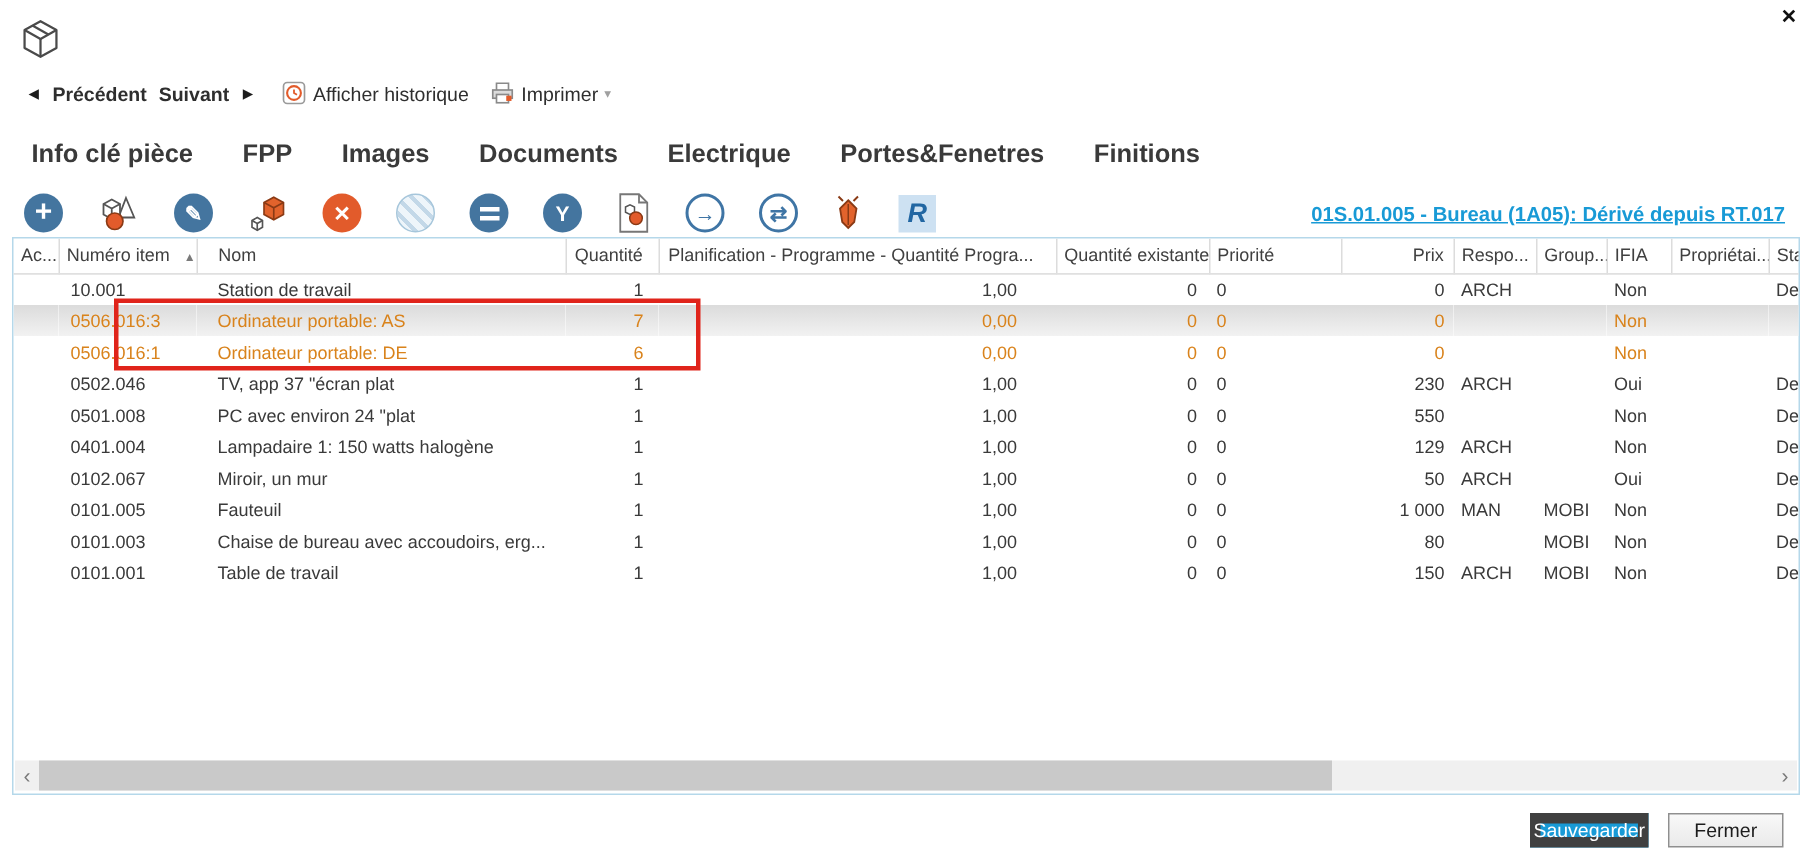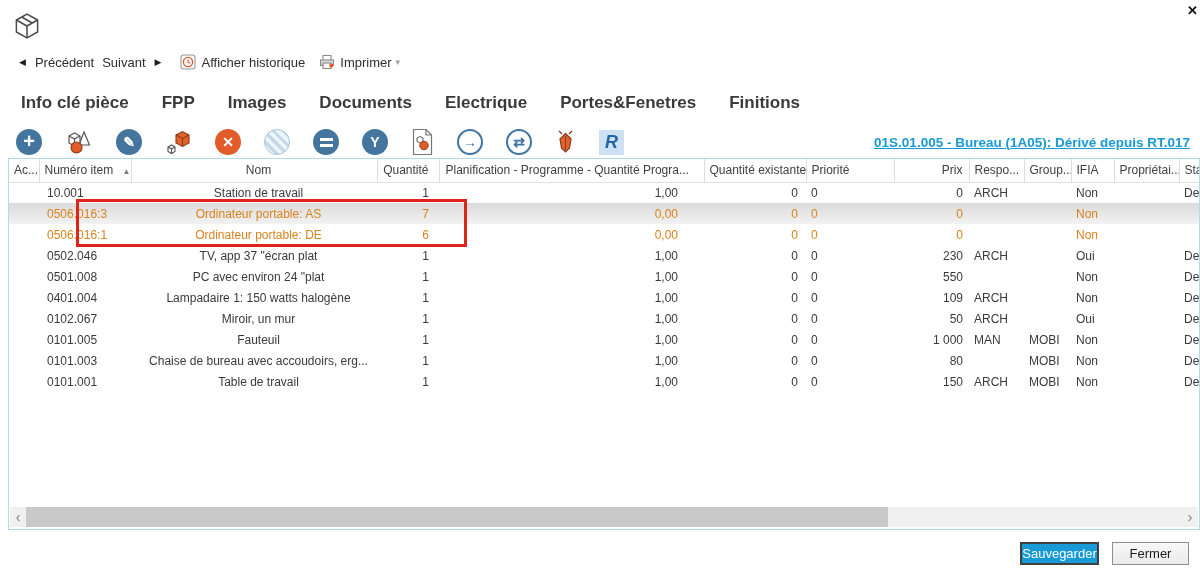--- a/index.html
+++ b/index.html
@@ -12,21 +12,21 @@
               display:flex; align-items:center; }
   .app-cube { width:30px; height:30px; margin-right:12px; flex:0 0 auto; }
   .title-text { font-size:20px; color:#2b2b2b; letter-spacing:.3px; }
   .close-x { position:absolute; top:4px; right:2px; font-size:13px; font-weight:bold;
              color:#111; cursor:pointer; line-height:1; }
 
   
   .navbar { position:absolute; top:52px; left:14px; height:20px; display:flex;
             align-items:center; font-size:13px; color:#2e2e2e; }
   .nav-arrow { font-size:9px; color:#1c1c1c; margin:0 5px; }
-  .nav-label { margin:16px 4px; cursor:pointer; }
+  .nav-label { margin:16px 4px; cursor:pointer;font-weight:bold; }
   .nav-group { display:flex; align-items:center; margin-left:14px; cursor:pointer; }
   .nav-group svg { margin-right:5px; }
   .dd-caret { font-size:9px; color:#a0a0a0; margin-left:4px; }
 
   
   .tabs { position:absolute; top:90px; left:0; right:0; height:34px; display:flex;
           gap:27px; padding-left:18px; font-size:17px; font-weight:bold; color:#3a3a3a; }
   .tab { padding:3px 3px 6px 3px; cursor:pointer; white-space:nowrap; }
   .tab.active { color:#189ad6; border-bottom:3px solid #189ad6; }
 
@@ -65,39 +65,39 @@
   tr.selected td { background:linear-gradient(180deg,#dbdbdb,#f2f2f2); }
   tr.orange td { color:#d9831c; }
   .sort-icon { font-size:8px; color:#7a7a7a; margin-left:6px; }
   .h-right, .col-quantite, .col-planification, .col-existante, .col-prix { text-align:right; }
   th.h-quantite, td.col-quantite { padding-right:10px; }
   th.h-planification { text-align:left; padding-left:6px; }
   td.col-planification { padding-right:26px; }
   th.h-existante, td.col-existante { padding-right:8px; }
   th.h-priorite, td.col-priorite { padding-left:5px; }
   th.h-prix, td.col-prix { padding-right:6px; }
-  td.col-nom, th.h-nom { padding-left:14px;text-align:center; }
+  td.col-nom, th.h-nom { padding-left:14px; }
   td.col-numero { padding-left:8px; }
 
   
   .hscroll { position:absolute; left:1px; right:1px; bottom:2px; height:20px;
              background:#f0f0f0; display:flex; align-items:stretch; }
   .hs-btn { width:16px; display:flex; align-items:center; justify-content:center;
             color:#7a7a7a; font-size:14px; cursor:pointer; }
   .hs-thumb { width:862px; background:#c9c9c9; cursor:grab; }
   .hs-track { flex:1; cursor:pointer; }
 
   
   .annotation { position:absolute; left:76px; top:199px; width:391px; height:48px;
                 border:3px solid #e0241b; z-index:40; pointer-events:none; }
 
   
   .btn { position:absolute; top:542px; height:23px; font-size:13px; display:flex;
          align-items:center; justify-content:center; cursor:pointer; }
-  .btn-save { left:1020px; width:79px; background:#189ad6; color:#fff; border:2px solid #404040; }
+  .btn-save { left:1020px; width:79px; background:#189ad6; color:#fff; border:7px solid #404040; }
   .btn-close { left:1112px; width:77px; background:linear-gradient(180deg,#f8f8f8,#eaeaea);
                color:#1c1c1c; border:1px solid #8f8f8f; }
 </style>
 </head>
 <body>
 
 <div class="window">
 
   <div class="titlebar">
     <svg class="app-cube" viewBox="0 0 24 24">
@@ -312,21 +312,21 @@
             <td class="col-sta">De</td>
           </tr>
           <tr>
             <td class="col-ac"></td>
             <td class="col-numero">0401.004</td>
             <td class="col-nom">Lampadaire 1: 150 watts halogène</td>
             <td class="col-quantite">1</td>
             <td class="col-planification">1,00</td>
             <td class="col-existante">0</td>
             <td class="col-priorite">0</td>
-            <td class="col-prix">109</td>
+            <td class="col-prix">129</td>
             <td class="col-respo">ARCH</td>
             <td class="col-group"></td>
             <td class="col-ifia">Non</td>
             <td class="col-proprietaire"></td>
             <td class="col-sta">De</td>
           </tr>
           <tr>
             <td class="col-ac"></td>
             <td class="col-numero">0102.067</td>
             <td class="col-nom">Miroir, un mur</td>

